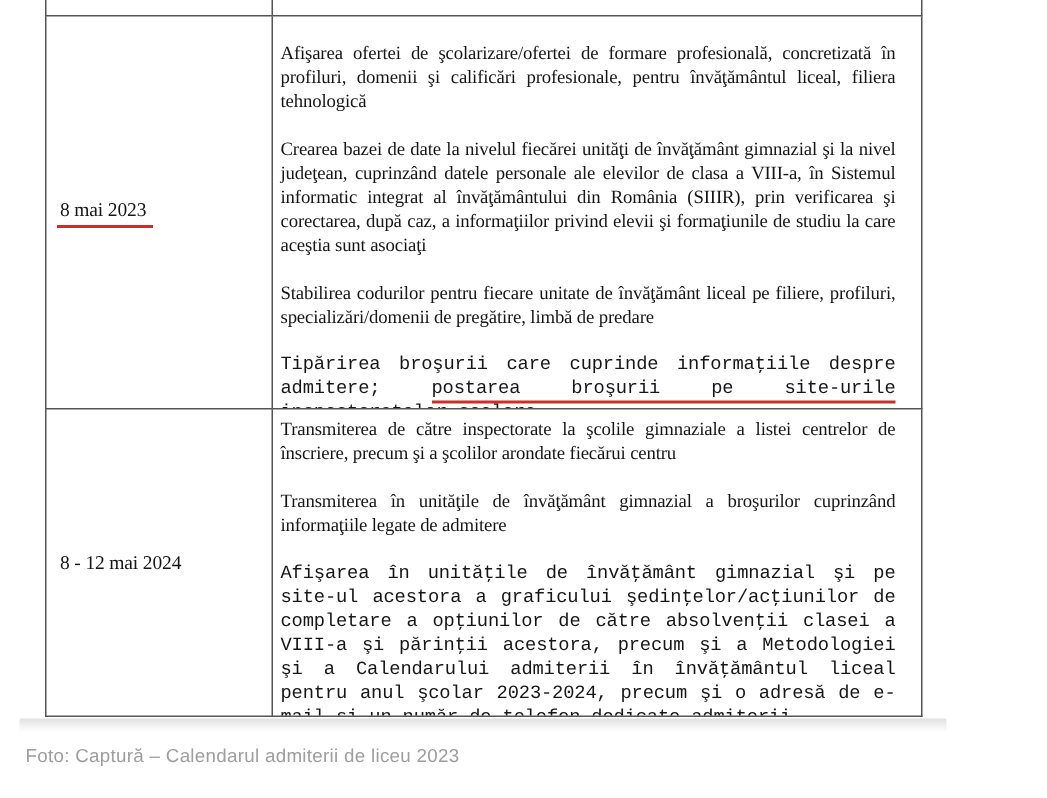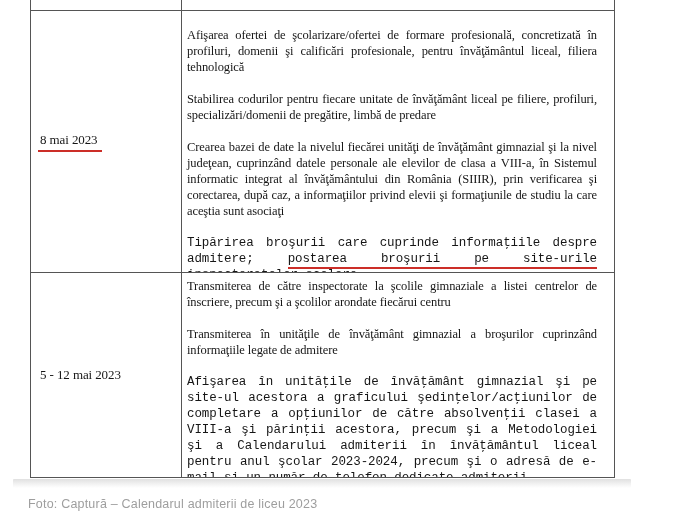--- a/index.html
+++ b/index.html
@@ -60,21 +60,21 @@
   }
   
   .capture-shadow{
     position:absolute;left:13px;top:479px;
     width:618px;height:9px;
     background:linear-gradient(to bottom,#e0e0e0 0%,#f2f2f2 55%,#ffffff 100%);
     border-radius:1px;
   }
   
   .caption{
-    position:absolute;left:28px;top:497px;
+    position:absolute;left:17px;top:497px;
     font-family:"Liberation Sans","DejaVu Sans",sans-serif;
     font-size:12.5px;
     letter-spacing:0.2px;
     color:var(--caption);
   }
 </style>
 </head>
 <body>
 
 <div class="stage">
@@ -82,27 +82,27 @@
   <div class="tbl">
 
     <div class="cell c1 stub"></div>
     <div class="cell stub"></div>
 
     <div class="cell c1 date-cell">
       <span class="date-underline">8 mai 2023</span>
     </div>
     <div class="cell content-cell">
       <p>Afişarea ofertei de şcolarizare/ofertei de formare profesională,  concretizată în profiluri, domenii şi calificări profesionale, pentru învăţământul liceal, filiera tehnologică</p>
+      <p>Crearea bazei de date la nivelul fiecărei unităţi de învăţământ gimnazial şi la nivel judeţean, cuprinzând datele personale ale elevilor de clasa a VIII-a, în Sistemul informatic integrat al învăţământului din România (SIIIR), prin verificarea şi corectarea, după caz, a informaţiilor privind elevii şi formaţiunile de studiu la care aceştia sunt asociaţi</p>
       <p>Stabilirea codurilor pentru fiecare unitate de învăţământ liceal pe filiere, profiluri, specializări/domenii de pregătire, limbă de predare</p>
-      <p>Crearea bazei de date la nivelul fiecărei unităţi de învăţământ gimnazial şi la nivel judeţean, cuprinzând datele personale ale elevilor de clasa a VIII-a, în Sistemul informatic integrat al învăţământului din România (SIIIR), prin verificarea şi corectarea, după caz, a informaţiilor privind elevii şi formaţiunile de studiu la care aceştia sunt asociaţi</p>
       <p><span>Tipărirea broşurii care cuprinde informaţiile despre admitere; </span><span class="red-underline">postarea broşurii pe site-urile inspectoratelor şcolare</span></p>
     </div>
 
     <div class="cell c1 date-cell">
-      <span>5 - 12 mai 2023</span>
+      <span>8 - 12 mai 2024</span>
     </div>
     <div class="cell content-cell r2">
       <p>Transmiterea de către inspectorate la şcolile gimnaziale a listei centrelor de înscriere, precum şi a şcolilor arondate fiecărui centru</p>
       <p>Transmiterea în unităţile de învăţământ gimnazial a broşurilor cuprinzând informaţiile legate de admitere</p>
       <p>Afişarea în unităţile de învăţământ gimnazial şi pe site-ul acestora a graficului şedinţelor/acţiunilor de completare a opţiunilor de către absolvenţii clasei a VIII-a şi părinţii acestora, precum şi a Metodologiei şi a Calendarului admiterii în învăţământul liceal pentru anul şcolar 2023-2024, precum şi o adresă de e-mail şi un număr de telefon dedicate admiterii</p>
     </div>
   </div>
 
   <div class="capture-shadow"></div>
 

